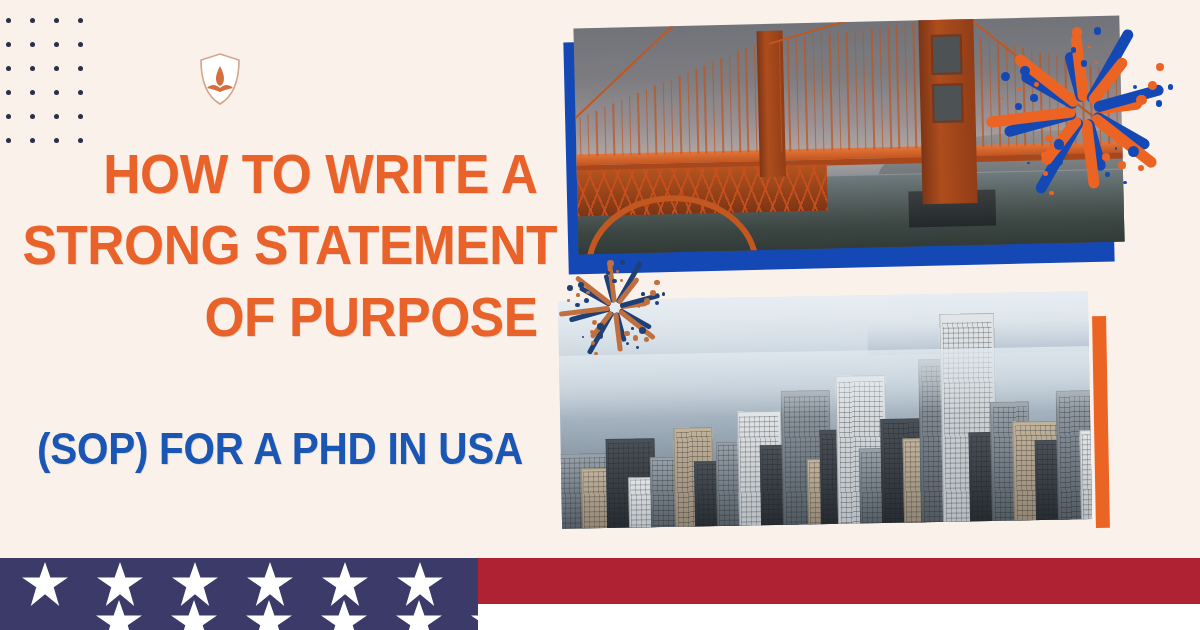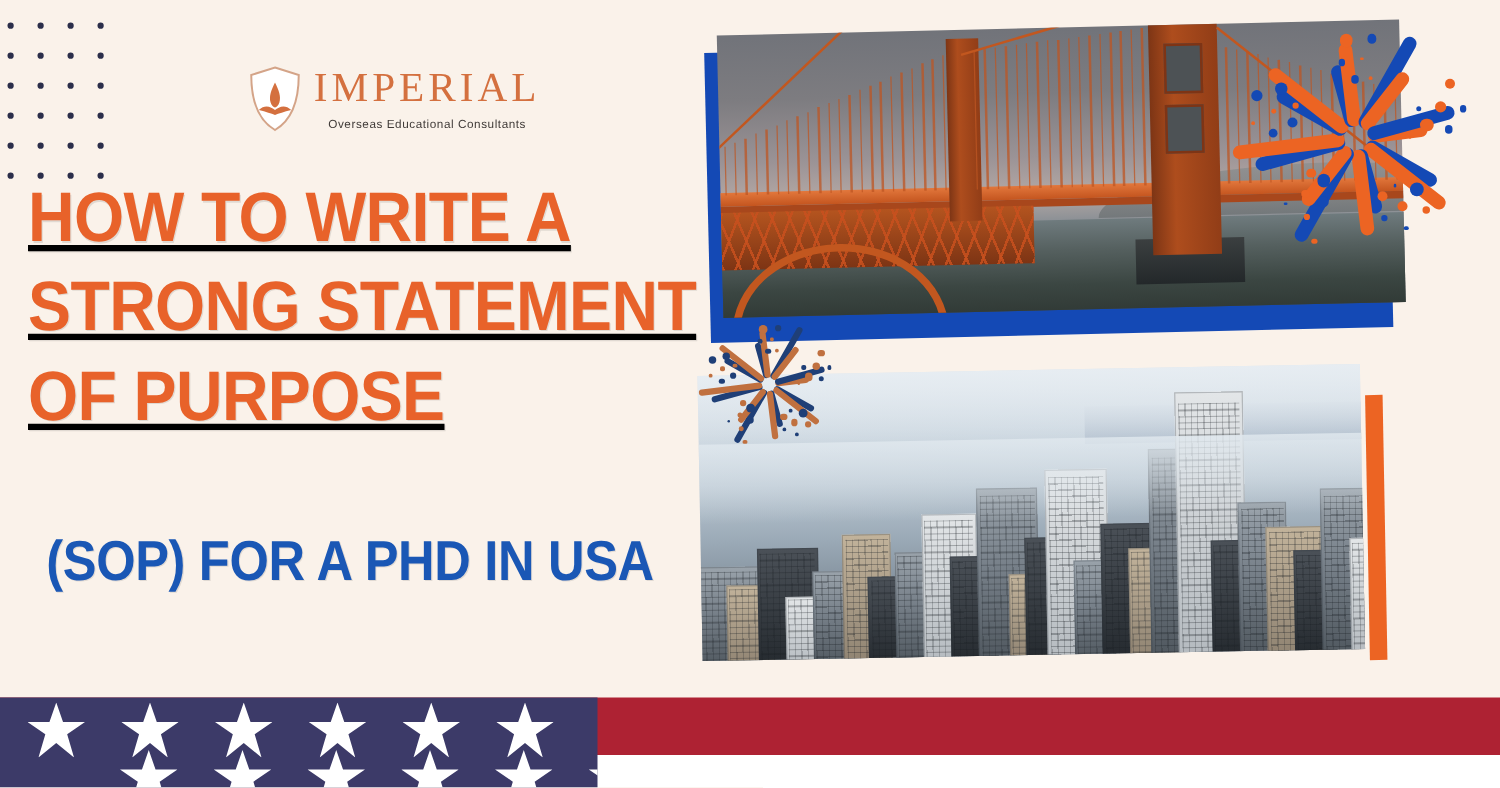--- a/index.html
+++ b/index.html
@@ -37,21 +37,21 @@
     color:#d4703f; font-weight:400;
   }
   #logo .tag{
     font-size:9.4px; letter-spacing:.45px; color:#403b38;
     margin-top:5px; white-space:nowrap; text-align:center;
   }
 
   
   #headline{
     position:absolute; left:0; top:146px; width:560px;
-    text-align:left; z-index:5;text-decoration:underline;
+    text-align:right; z-index:5;
   }
   #headline .ln{
     font-family:"Liberation Sans Narrow","Liberation Sans",sans-serif;
     font-weight:bold;
     font-size:56px;
     line-height:.99;
     letter-spacing:-.5px;
     color:#e8622a;
     transform:scaleX(.92);
     text-shadow:1px 1px 0 rgba(0,0,0,.10);
@@ -232,24 +232,20 @@
     <i style="background: rgb(43, 46, 74);"></i>
     <i style="background: rgb(43, 46, 74);"></i>
   </div>
 
 <div id="logo">
   <svg class="mark" viewBox="0 0 44 54">
     <path d="M22 2 L41 8 C41 30 34 45 22 52 C10 45 3 30 3 8 Z" fill="#ffffff" stroke="#d4a488" stroke-width="1.6"></path>
     <path d="M22 14 C25 20 27 25 25.5 30 C24.8 32.4 23.2 33.6 22 34 C20.8 33.6 19.2 32.4 18.5 30 C17 25 19 20 22 14 Z" fill="#d4703f"></path>
     <path d="M9 36 C14 31 19 33.5 22 36 C25 33.5 30 31 35 36 C29 37.5 25 38.8 22 40 C19 38.8 15 37.5 9 36 Z" fill="#d4703f"></path>
   </svg>
-  <div class="words">
-    <div class="brand">IMPERIAL</div>
-    <div class="tag">Overseas Educational Consultants</div>
-  </div>
 </div>
 
 <div id="headline">
   <div class="ln">HOW TO WRITE A</div>
   <div class="ln">STRONG STATEMENT</div>
   <div class="ln">OF PURPOSE</div>
 </div>
 
 <div id="subhead">
   <div class="ln">(SOP) FOR A PHD IN USA</div>

